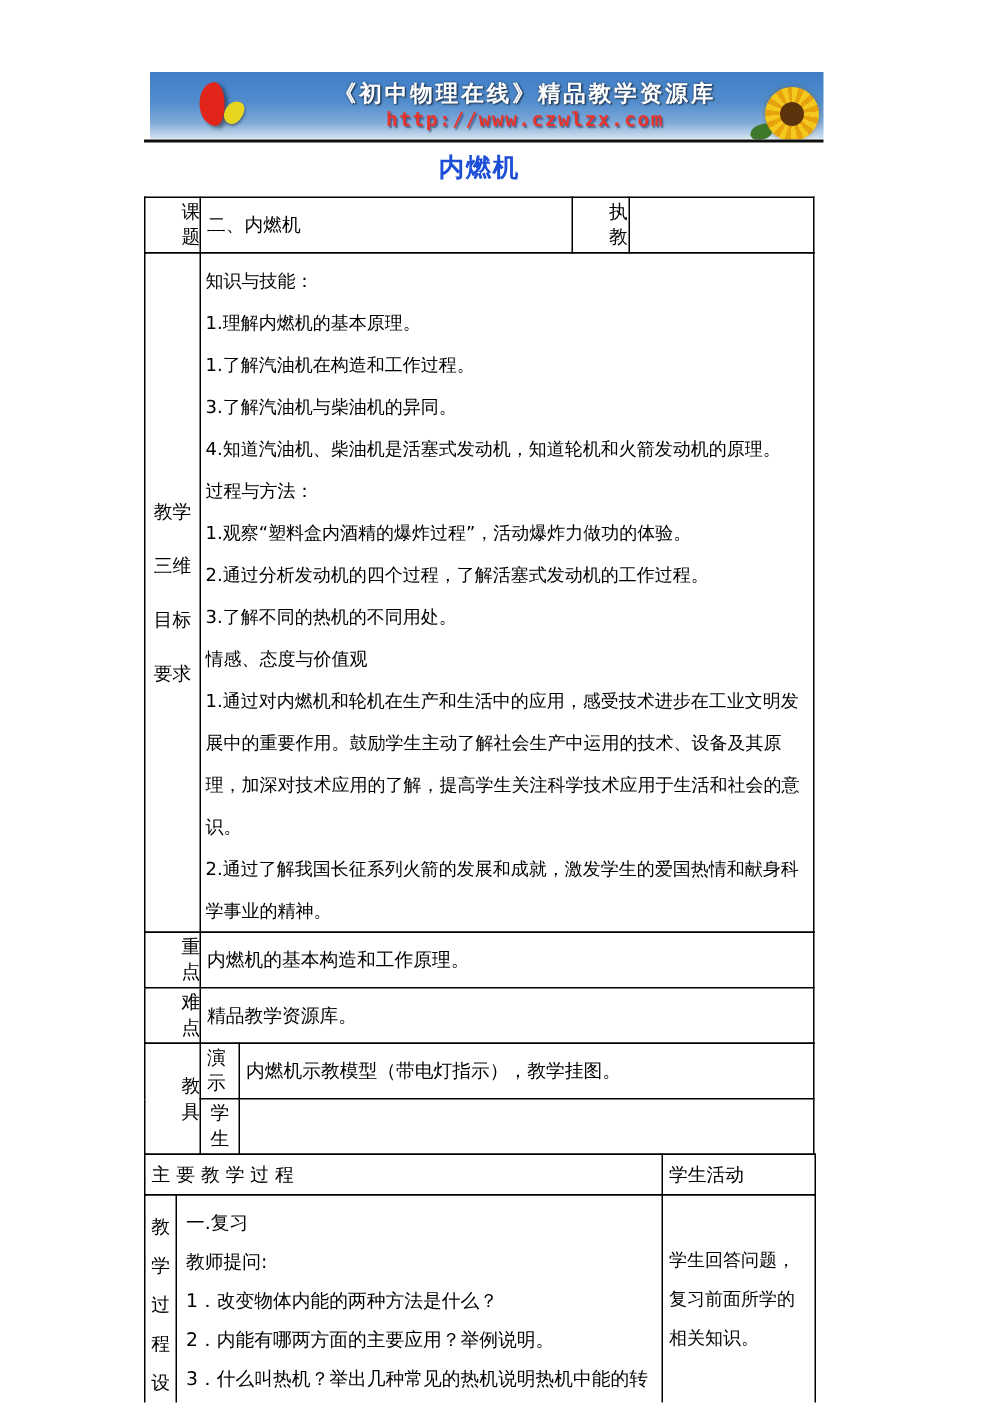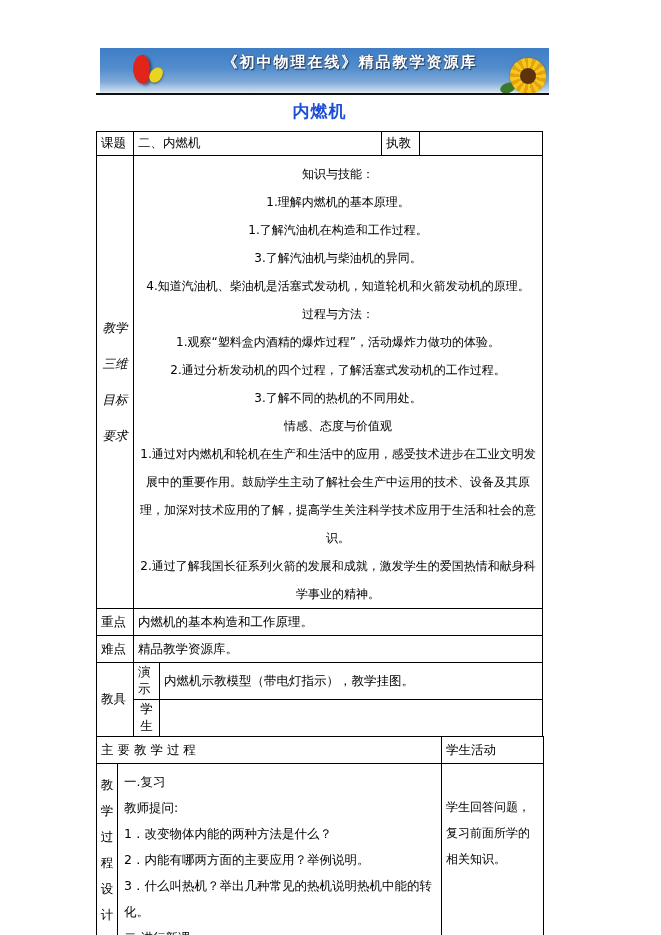--- a/index.html
+++ b/index.html
@@ -58,44 +58,45 @@
   .tablestack table { border-collapse:collapse; table-layout:fixed; width:447px; }
   .tablestack table + table { margin-top:-1px; }
   td {
     border:1px solid #000; font-size:12.5px; padding:1px 4px;
     vertical-align:middle; overflow:hidden; word-break:break-all;
   }
   .h24 td { height:24px; }
   .h27 td { height:27px; }
   .h28 td { height:28px; }
   .h25 td { height:25px;text-align:center; }
-  .cell-label { text-align:left; }
-  .obj-cell { height:393px; vertical-align:top; padding:4px 3px 0 3px; font-size:12px;text-align:center; }
+  .cell-label { text-align:center;padding-left:24px; }
+  .obj-cell { height:393px; vertical-align:top; padding:4px 3px 0 3px; font-size:12px; }
   .obj-cell .line { line-height:28px; }
-  .vhead { vertical-align:middle; text-align:center; padding:0 2px;font-style:italic; }
+  .vhead { vertical-align:middle; text-align:center; padding:0 2px; }
   .vhead .line { line-height:36px; }
   .proc-head-main { letter-spacing:0; }
   .proc-vhead { vertical-align:top; text-align:center; padding:8px 1px 0 1px; }
   .proc-vhead .line { line-height:26px; }
   .proc-main { vertical-align:top; padding:5px 4px 4px 6px; }
   .proc-main .line { line-height:26px; }
   .proc-student { vertical-align:top; padding:30px 3px 0 4px; line-height:26px; font-size:12px; }
 </style>
 </head>
 <body>
 
 <div class="doc">
 
   <div class="banner">
     <div class="logo">
       <div class="flame-red"></div>
       <div class="flame-yellow"></div>
     </div>
     <div class="banner-text">
       <div class="banner-title">《初中物理在线》精品教学资源库</div>
+      <div class="banner-url">http://www.czwlzx.com</div>
     </div>
     <div class="sunflower">
       <div class="sf-leaf"></div>
       <div class="sf-petals"></div>
       <div class="sf-center"></div>
     </div>
   </div>
   <div class="banner-rule"></div>
 
   <div class="page-title">内燃机</div>

